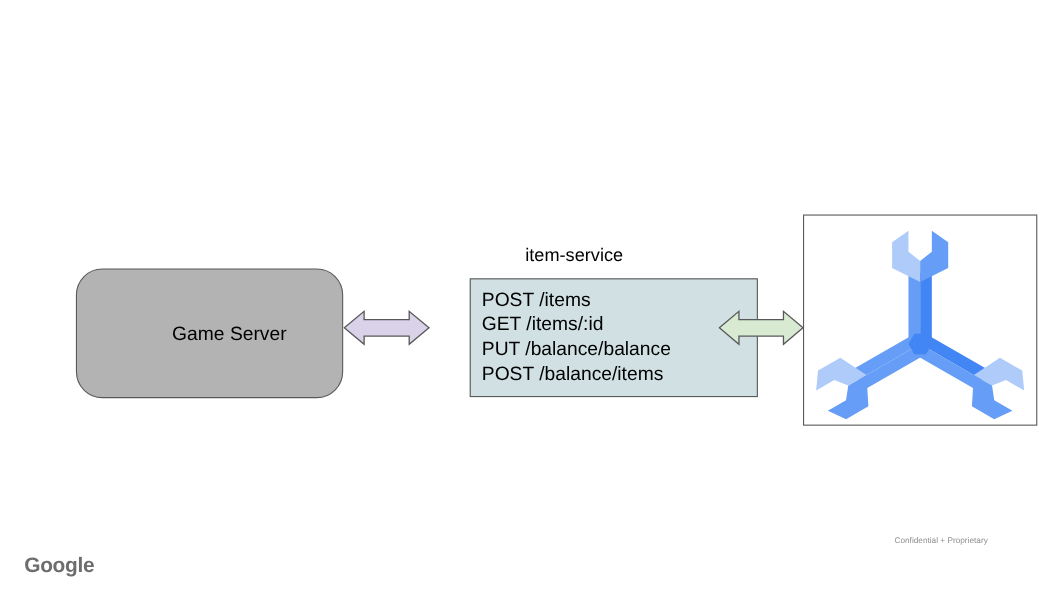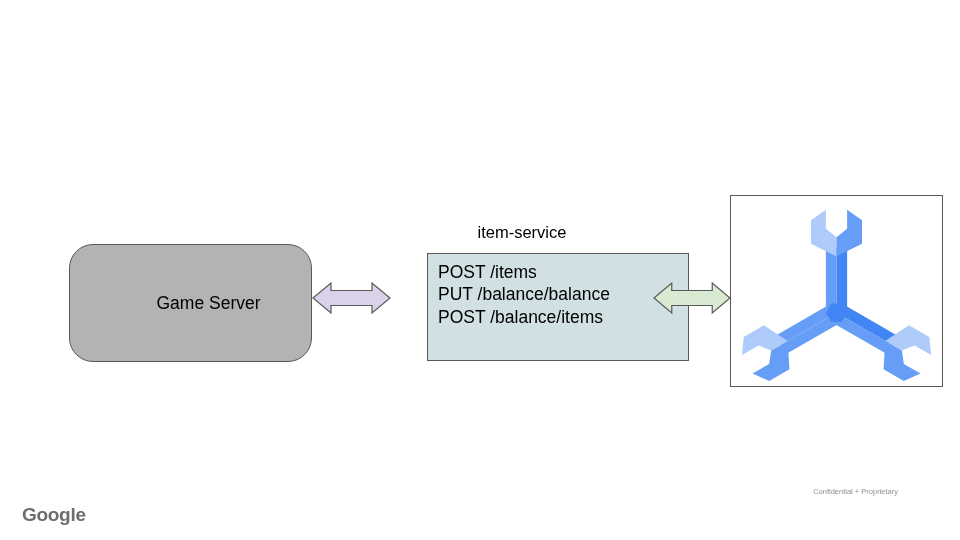--- a/index.html
+++ b/index.html
@@ -94,20 +94,21 @@
     <span>Game Server</span>
   </div>
 
   <svg class="arrow arrow-left" width="79" height="34" viewBox="0 0 79 34" preserveAspectRatio="none">
     <path d="M1,17 L19,2 L19,9.5 L60,9.5 L60,2 L78,17 L60,32 L60,24.5 L19,24.5 L19,32 Z" stroke="#595959" stroke-width="1.2" stroke-linejoin="miter" fill="#d9d2e9"></path>
   </svg>
 
   <div class="service-title">item-service</div>
   <div class="item-service">
     <div>POST /items</div>
+    <div>GET /items/:id</div>
     <div>PUT /balance/balance</div>
     <div>POST /balance/items</div>
   </div>
 
   <svg class="arrow arrow-right" width="78" height="34" viewBox="0 0 79 34" preserveAspectRatio="none">
     <path d="M1,17 L19,2 L19,9.5 L60,9.5 L60,2 L78,17 L60,32 L60,24.5 L19,24.5 L19,32 Z" stroke="#595959" stroke-width="1.2" stroke-linejoin="miter" fill="#d9ead3"></path>
   </svg>
 
   <div class="spanner-box">
     <svg width="207" height="187" viewBox="10 2 180 176">

